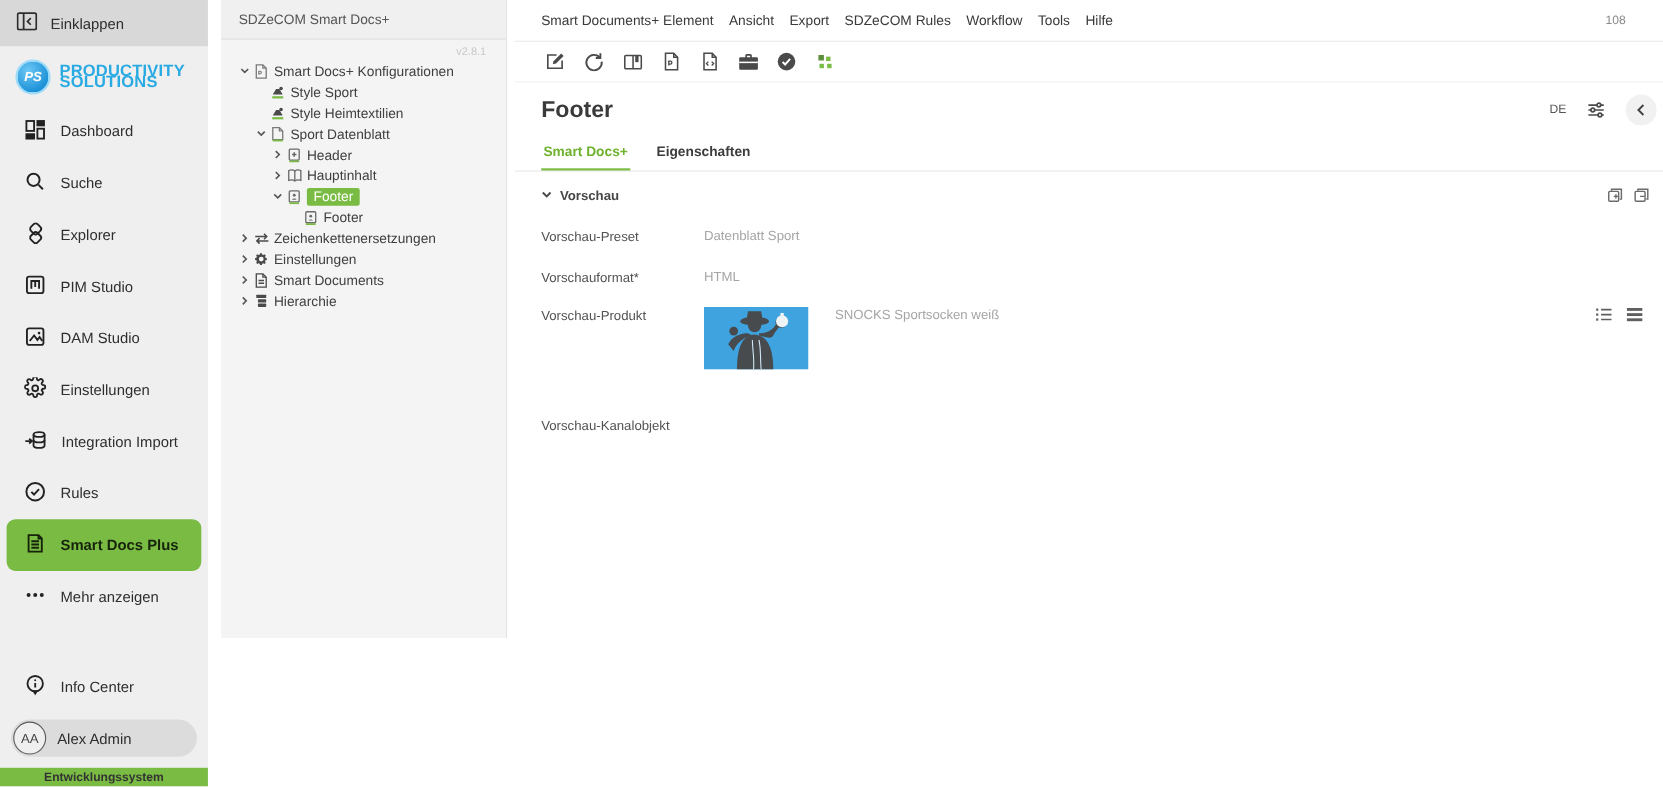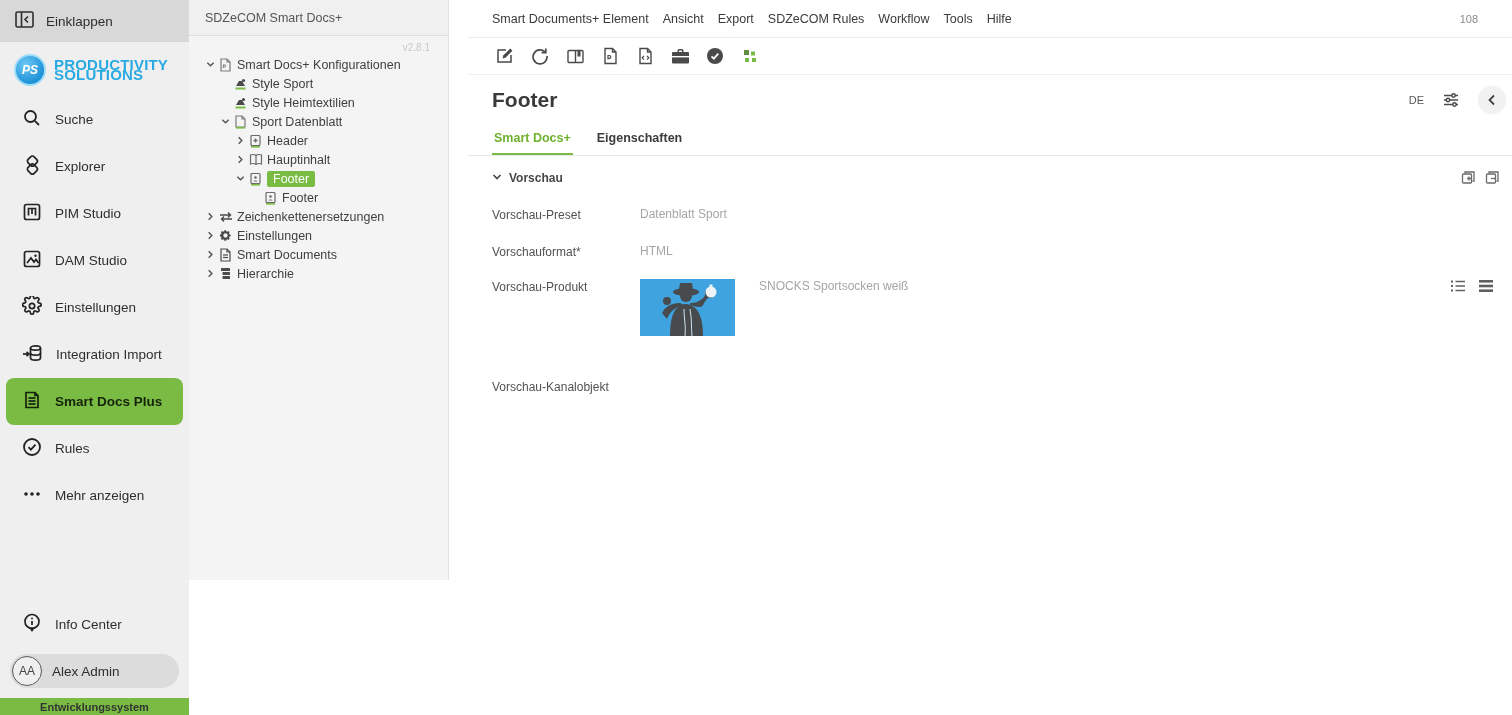--- a/index.html
+++ b/index.html
@@ -8,21 +8,21 @@
     font-family:"Liberation Sans","DejaVu Sans",sans-serif;
     background:#fff; color:#3c3c3c; position:relative;
   }
   :root{
     --green:#79bb43; --green-text:#6fb22e; --blue:#29aae3;
     --side-bg:#efefef; --tree-bg:#f4f4f4; --gray-txt:#9d9d9d;
   }
   
   .sidebar { position:absolute; left:0; top:0; width:189px; height:715px;
     background:var(--side-bg); display:flex; flex-direction:column; }
-  .treepanel { position:absolute; left:189px; top:0; width:260px; height:580px;
+  .treepanel { position:absolute; left:201px; top:0; width:260px; height:580px;
     background:var(--tree-bg); border-right:1px solid #e4e4e4; }
   .main { position:absolute; left:468px; top:0; width:1062px; height:715px; background:#fff; }
 
   
   .collapse-row { height:42px; background:#d8d8d8; display:flex; align-items:center;
     padding-left:15px; gap:12px; font-size:13.5px; color:#2e2e2e; cursor:pointer; }
   .logo-row { display:flex; align-items:center; gap:8px; padding:12px 0 10px 14px; }
   .ps-circle { width:32px; height:32px; border-radius:50%;
     background:radial-gradient(circle at 35% 30%, #6cc7f5, #1f93d8 70%);
     border:2px solid #9edcfa; color:#fff; font-weight:bold; font-style:italic;
@@ -114,20 +114,30 @@
   <div class="logo-row">
     <div class="ps-circle">PS</div>
     <div class="logo-text">
       <div>PRODUCTIVITY</div>
       <div>SOLUTIONS</div>
     </div>
   </div>
 
   <div class="nav-item">
     <span>
+      <svg width="20" height="20" viewBox="0 0 20 20" fill="none" stroke="#222" stroke-width="1.7">
+        <rect x="2" y="2" width="7" height="9"></rect>
+          <rect x="2" y="14" width="7" height="4" fill="#222"></rect>
+        <rect x="12" y="2" width="6" height="4" fill="#222"></rect>
+          <rect x="12" y="9" width="6" height="9"></rect>
+      </svg></span>
+    <span>Dashboard</span>
+  </div>
+  <div class="nav-item">
+    <span>
       <svg width="20" height="20" viewBox="0 0 20 20" fill="none" stroke="#222" stroke-width="1.8">
         <circle cx="8.5" cy="8.5" r="5.5"></circle>
           <line x1="12.8" y1="12.8" x2="17" y2="17"></line>
       </svg></span>
     <span>Suche</span>
   </div>
   <div class="nav-item">
     <span>
       <svg width="20" height="20" viewBox="0 0 20 20" fill="none" stroke="#222" stroke-width="1.7">
         <rect x="6.2" y="1.8" width="8.5" height="8.5" rx="2.5" transform="rotate(45 10.4 6)"></rect>
@@ -165,38 +175,38 @@
     <span>
       <svg width="21" height="20" viewBox="0 0 21 20" fill="none" stroke="#222" stroke-width="1.7">
         <ellipse cx="13.5" cy="5" rx="5" ry="2.2"></ellipse>
         <path d="M8.5 5 v10 c0 1.2 2.2 2.2 5 2.2 s5-1 5-2.2 V5"></path>
         <path d="M8.5 10 c0 1.2 2.2 2.2 5 2.2 s5-1 5-2.2"></path>
         <line x1="1" y1="11" x2="6.5" y2="11"></line>
           <path d="M4.5 8.8 L7 11 L4.5 13.2" fill="none"></path>
       </svg></span>
     <span>Integration Import</span>
   </div>
+  <div class="nav-item">
+    <span>
+      <svg width="20" height="20" viewBox="0 0 20 20" fill="none" stroke="#222" stroke-width="1.8">
+        <circle cx="10" cy="10" r="8"></circle>
+          <path d="M6.5 10.2 l2.4 2.4 4.6-5" fill="none"></path>
+      </svg></span>
+    <span>Rules</span>
+  </div>
   <div class="nav-item active">
     <span>
       <svg width="20" height="20" viewBox="0 0 20 20" fill="none" stroke="#17230b" stroke-width="1.7">
         <path d="M4 2.5 h9 l3 3 v12 H4 z"></path>
           <path d="M13 2.5 v3 h3"></path>
         <line x1="6.5" y1="8" x2="13.5" y2="8"></line>
           <line x1="6.5" y1="11" x2="13.5" y2="11"></line>
           <line x1="6.5" y1="14" x2="13.5" y2="14"></line>
       </svg></span>
     <span>Smart Docs Plus</span>
-  </div>
-  <div class="nav-item">
-    <span>
-      <svg width="20" height="20" viewBox="0 0 20 20" fill="none" stroke="#222" stroke-width="1.8">
-        <circle cx="10" cy="10" r="8"></circle>
-          <path d="M6.5 10.2 l2.4 2.4 4.6-5" fill="none"></path>
-      </svg></span>
-    <span>Rules</span>
   </div>
   <div class="nav-item">
     <span>
       <svg width="20" height="20" viewBox="0 0 20 20" fill="#222">
         <circle cx="4" cy="10" r="1.8"></circle>
           <circle cx="10" cy="10" r="1.8"></circle>
           <circle cx="16" cy="10" r="1.8"></circle>
       </svg></span>
     <span>Mehr anzeigen</span>
   </div>

